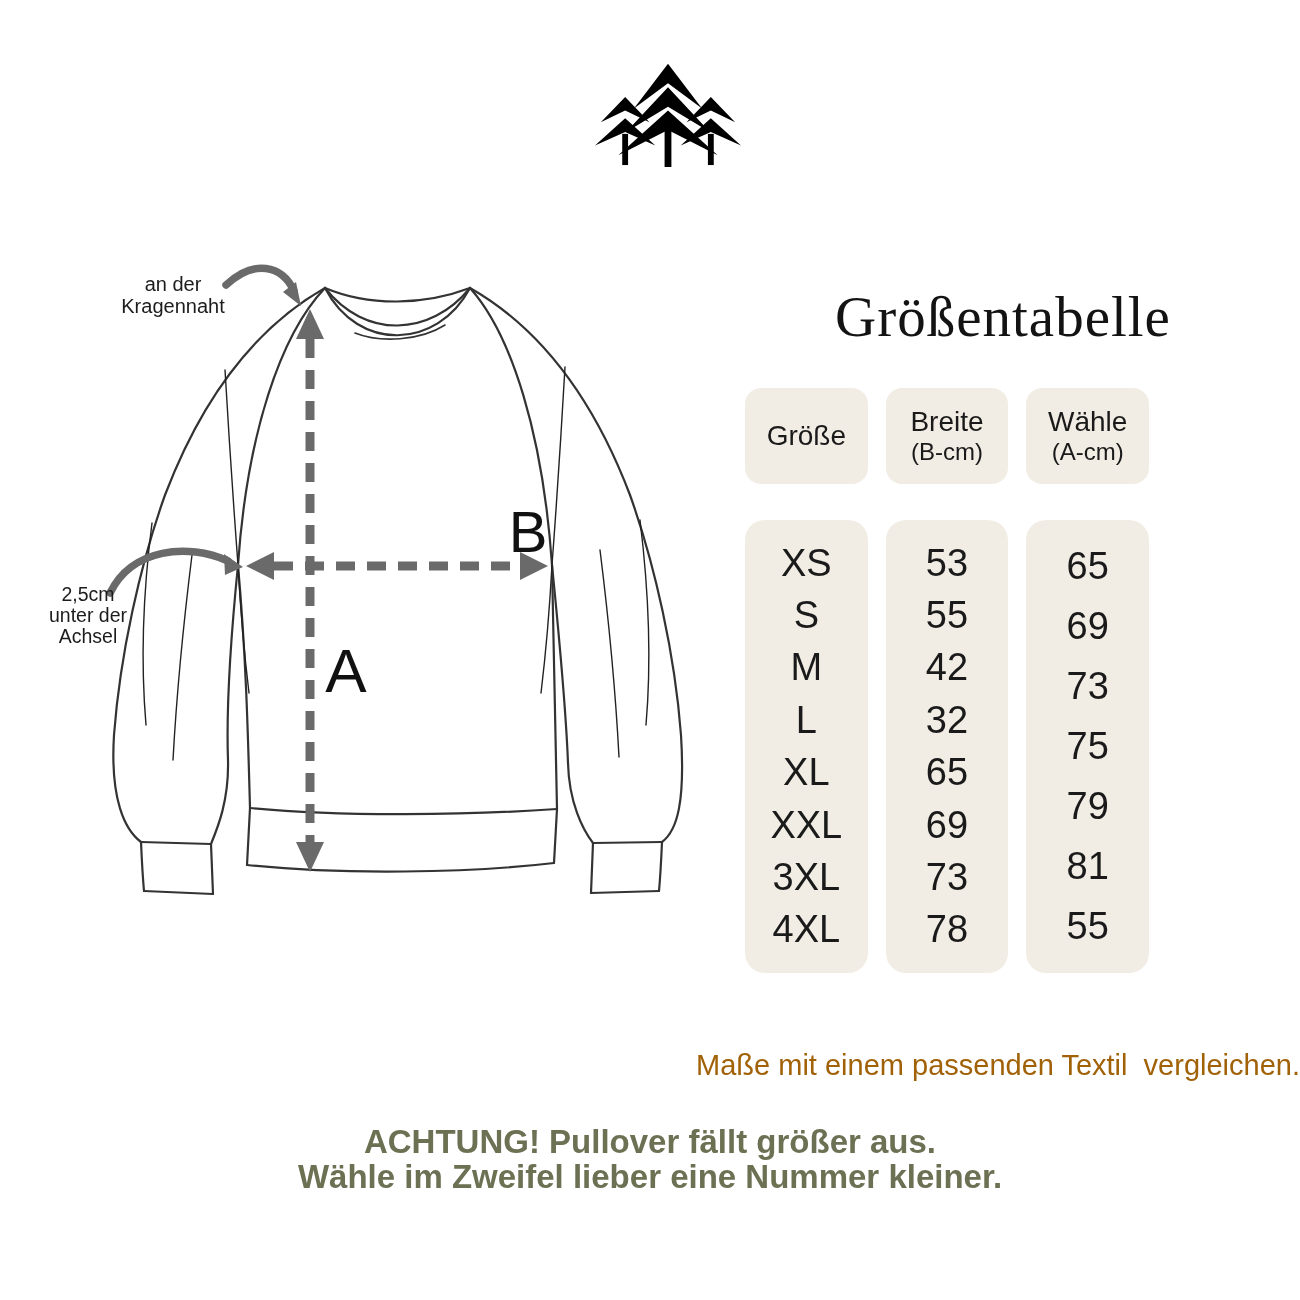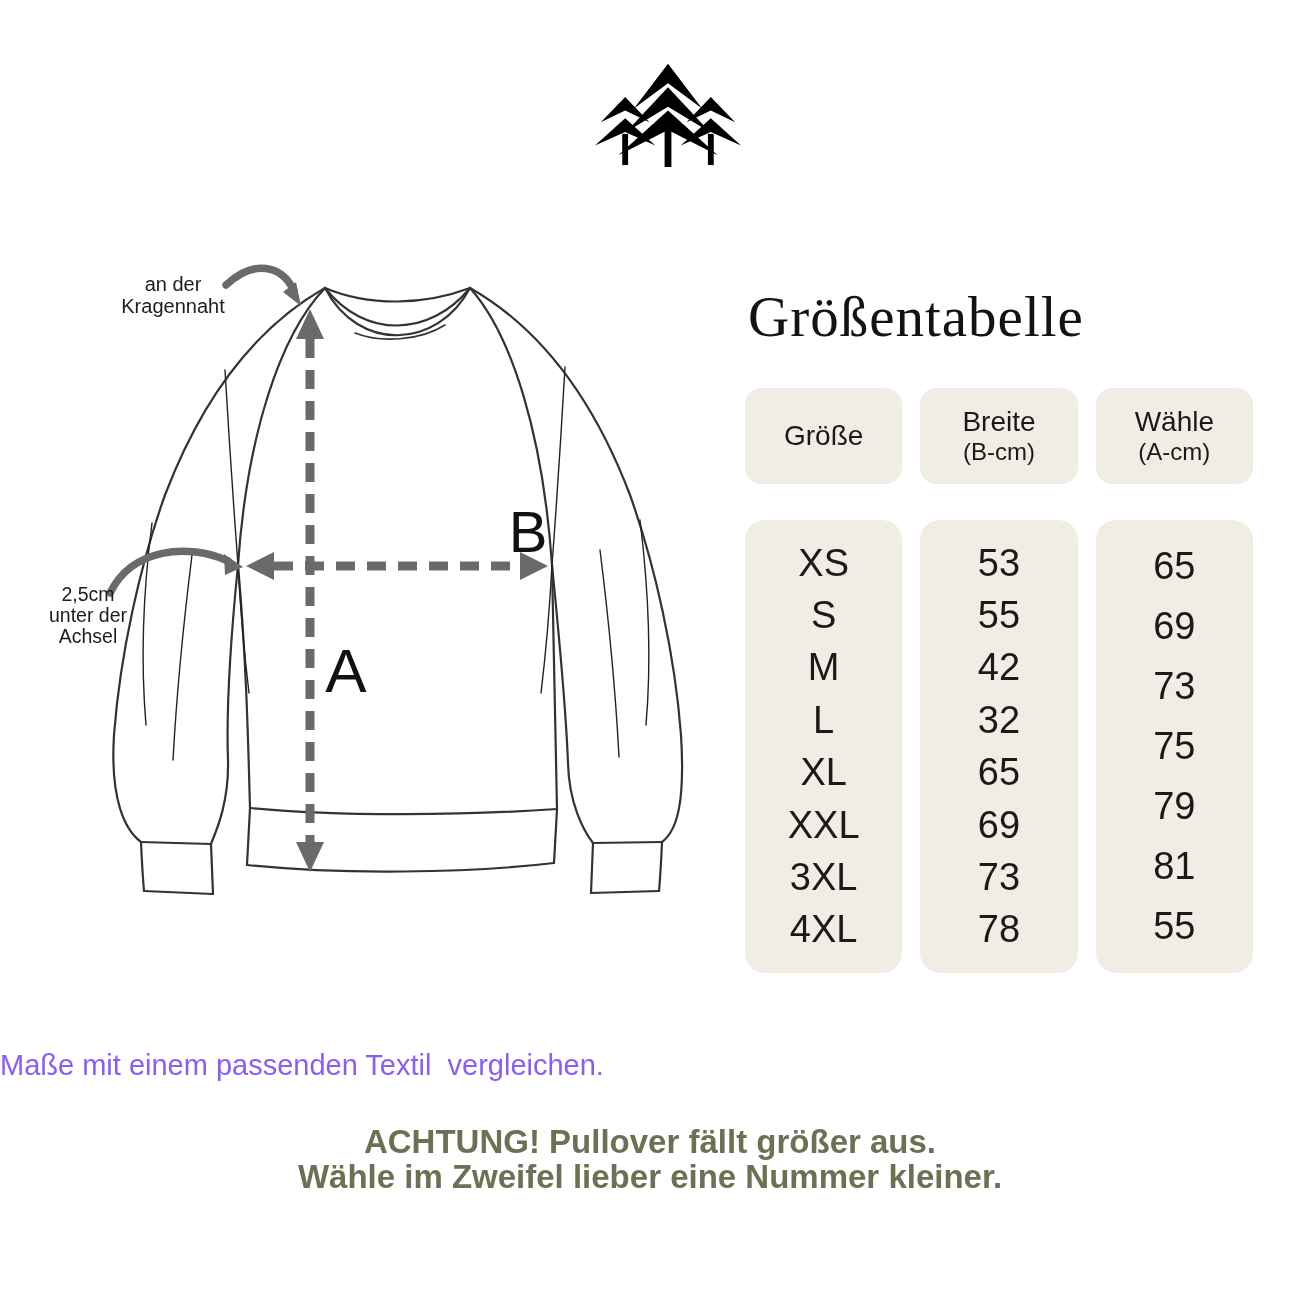--- a/index.html
+++ b/index.html
@@ -1,49 +1,49 @@
 <!DOCTYPE html>
 <html><head>
 <meta charset="utf-8">
 <style>
   html,body{margin:0;padding:0;background:#ffffff;}
   body{width:1300px;height:1300px;position:relative;overflow:hidden;
        font-family:"Liberation Sans", sans-serif;color:#1c1c1c;}
 
   .logo{position:absolute;left:594px;top:56px;width:148px;height:118px;}
 
-  .title{position:absolute;left:748px;top:284px;width:510px;
+  .title{position:absolute;left:748px;top:284px;width:510px;text-align:center;
          font-family:"Liberation Serif", serif;font-size:57px;font-weight:400;
          color:#131313;letter-spacing:1px;}
 
   .diagram{position:absolute;left:40px;top:255px;width:660px;height:660px;}
   .diagram svg{width:100%;height:100%;}
   .garment{stroke:#333;stroke-width:2.2;fill:none;stroke-linecap:round;}
   .crease{stroke:#222;stroke-width:1.4;fill:none;stroke-linecap:round;}
   .measure{stroke:#6a6a6a;stroke-width:9;fill:none;}
   .mhead{fill:#6a6a6a;stroke:none;}
   .pointer{stroke:#6a6a6a;stroke-width:7.5;fill:none;stroke-linecap:round;}
   .anno{font-family:"Liberation Sans",sans-serif;font-size:20px;fill:#1c1c1c;}
   .anno-small{font-family:"Liberation Sans",sans-serif;font-size:19.5px;fill:#1c1c1c;}
   .letter{font-family:"Liberation Sans",sans-serif;fill:#111;}
 
-  .size-table{position:absolute;left:745px;top:388px;width:508px;}
+  .size-table{position:absolute;left:745px;top:388px;width:404px;}
   .head-row{display:flex;gap:18px;}
   .h-cell{flex:1;height:96px;background:#f2ede4;border-radius:16px;
           display:flex;flex-direction:column;align-items:center;justify-content:center;
           font-size:28px;color:#1a1a1a;line-height:1.1;}
   .h-sub{font-size:24px;margin-top:1px;}
   .body-row{display:flex;gap:18px;margin-top:36px;}
   .b-col{flex:1;height:453px;background:#f2ede4;border-radius:20px;
          display:flex;flex-direction:column;box-sizing:border-box;padding:17px 0;}
   .cell{flex:1;display:flex;align-items:center;justify-content:center;
         font-size:38px;color:#1a1a1a;}
 
-  .note{position:absolute;left:0;top:1049px;width:1300px;text-align:left;
-        font-size:29px;color:#8b5cf6;white-space:pre;}
+  .note{position:absolute;left:0;top:1049px;width:1300px;text-align:right;
+        font-size:29px;color:#a16207;white-space:pre;}
   .warning{position:absolute;left:0;top:1124px;width:1300px;text-align:center;
            font-size:33px;font-weight:bold;color:#6c7154;line-height:35px;}
 </style>
 </head>
 <body>
 
 <div class="logo">
   <svg viewBox="-3 0 152 118">
     <g fill="#000">
 

